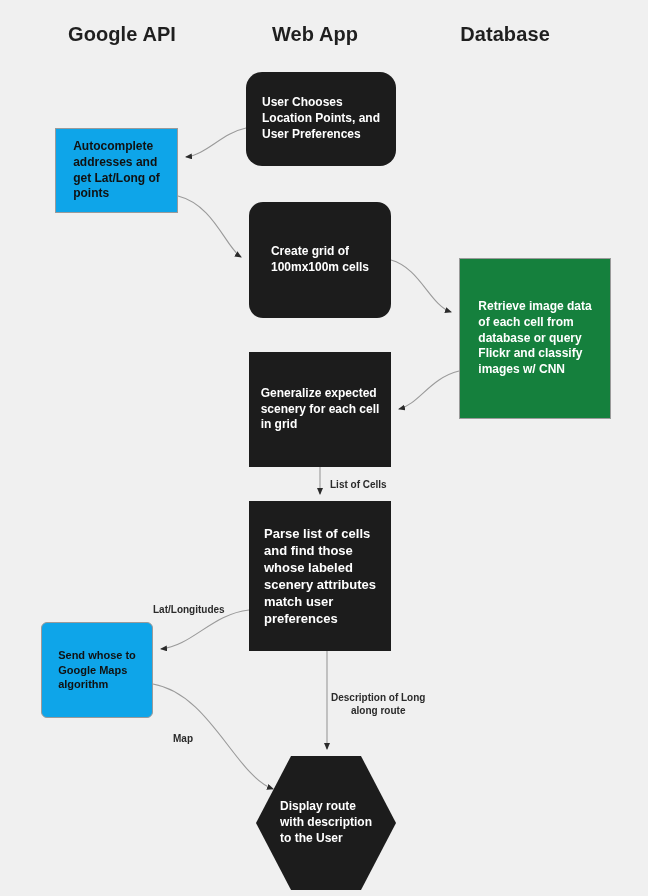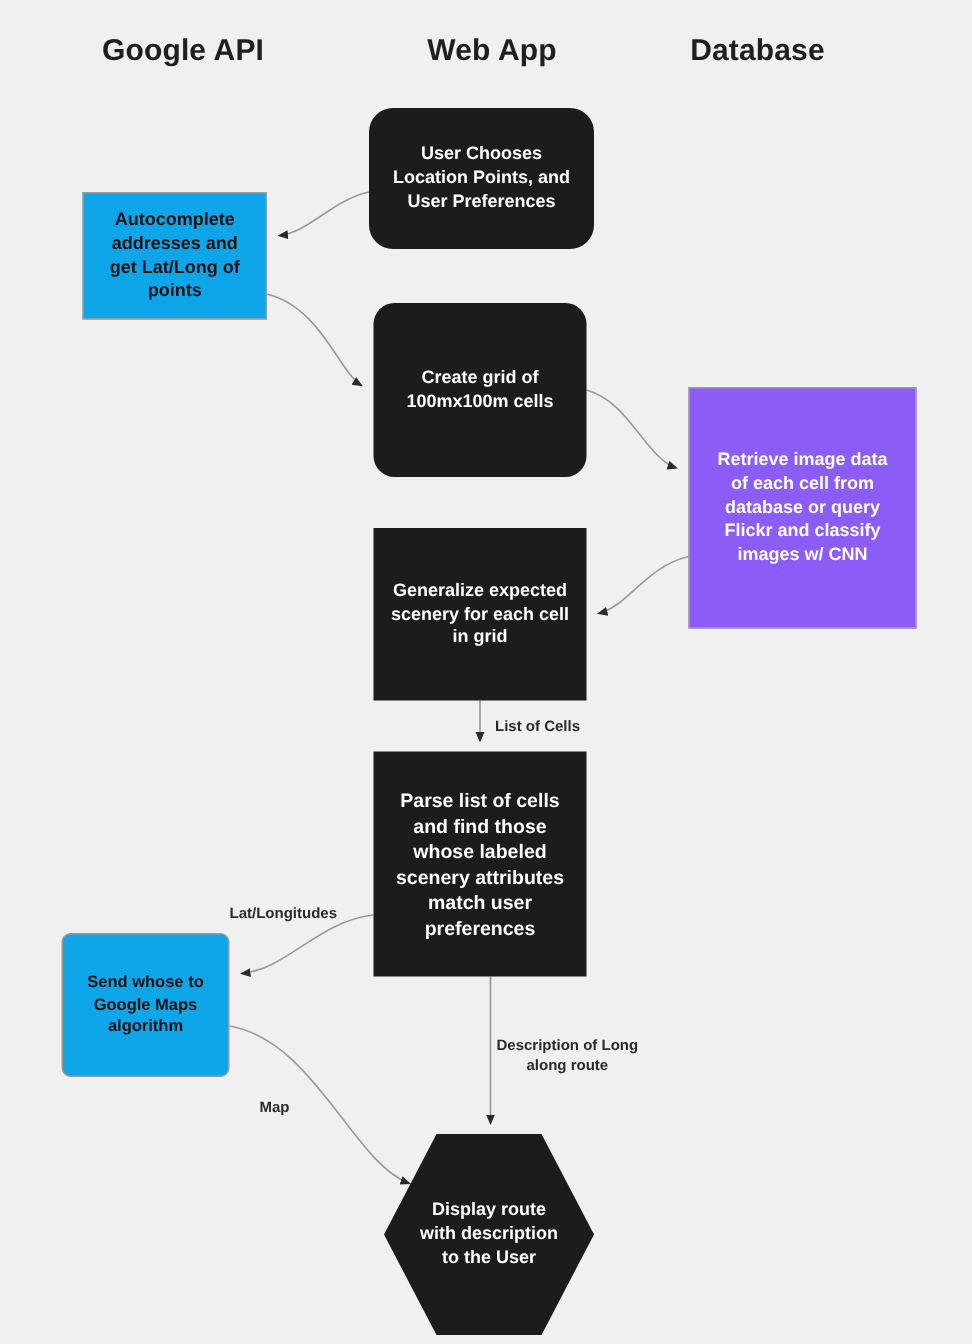--- a/index.html
+++ b/index.html
@@ -36,35 +36,34 @@
     white-space: nowrap;
     text-align: center;
     transform: translateX(-50%);
   }
   .node {
     position: absolute;
     box-sizing: border-box;
     display: flex;
     align-items: center;
     justify-content: center;
-    text-align: center;
     font-weight: bold;
     line-height: 1.32;
   }
   .node-dark {
     background: #1c1c1c;
     color: #ffffff;
   }
   .node-yellow {
     background: #0ea5e9;
     color: #111111;
     border: 1px solid #9a9a9a;
   }
   .node-pink {
-    background: #8b5cf6;
+    background: #15803d;
     color: #ffffff;
     border: 1px solid #9a9a9a;
   }
   .node-round-lg { border-radius: 16px; }
   .node-round-sm { border-radius: 6px; }
   .node-hex {
     background: #1c1c1c;
     color: #ffffff;
     clip-path: polygon(25% 0%, 75% 0%, 100% 50%, 75% 100%, 25% 100%, 0% 50%);
   }
@@ -82,21 +81,21 @@
     line-height: 1.25;
     text-align: center;
   }
 </style>
 </head>
 <body>
 
 <div id="canvas">
 
   <div class="lane-header" style="left:122px; top:23px;">Google API</div>
-  <div class="lane-header" style="left:328px; top:23px;">Web App</div>
+  <div class="lane-header" style="left:315px; top:23px;">Web App</div>
   <div class="lane-header" style="left:505px; top:23px;">Database</div>
 
   <svg class="edges" width="648" height="896" viewBox="0 0 648 896">
     <defs>
       <marker id="arrowhead" markerWidth="7" markerHeight="7" refX="6" refY="3" orient="auto" markerUnits="userSpaceOnUse">
         <path d="M0,0 L7,3 L0,6 z" fill="#2b2b2b"></path>
       </marker>
     </defs>
 
     <path d="M246,128 C222,133 206,155 186,157" fill="none" stroke="#9a9a9a" stroke-width="1.1" marker-end="url(#arrowhead)"></path>

